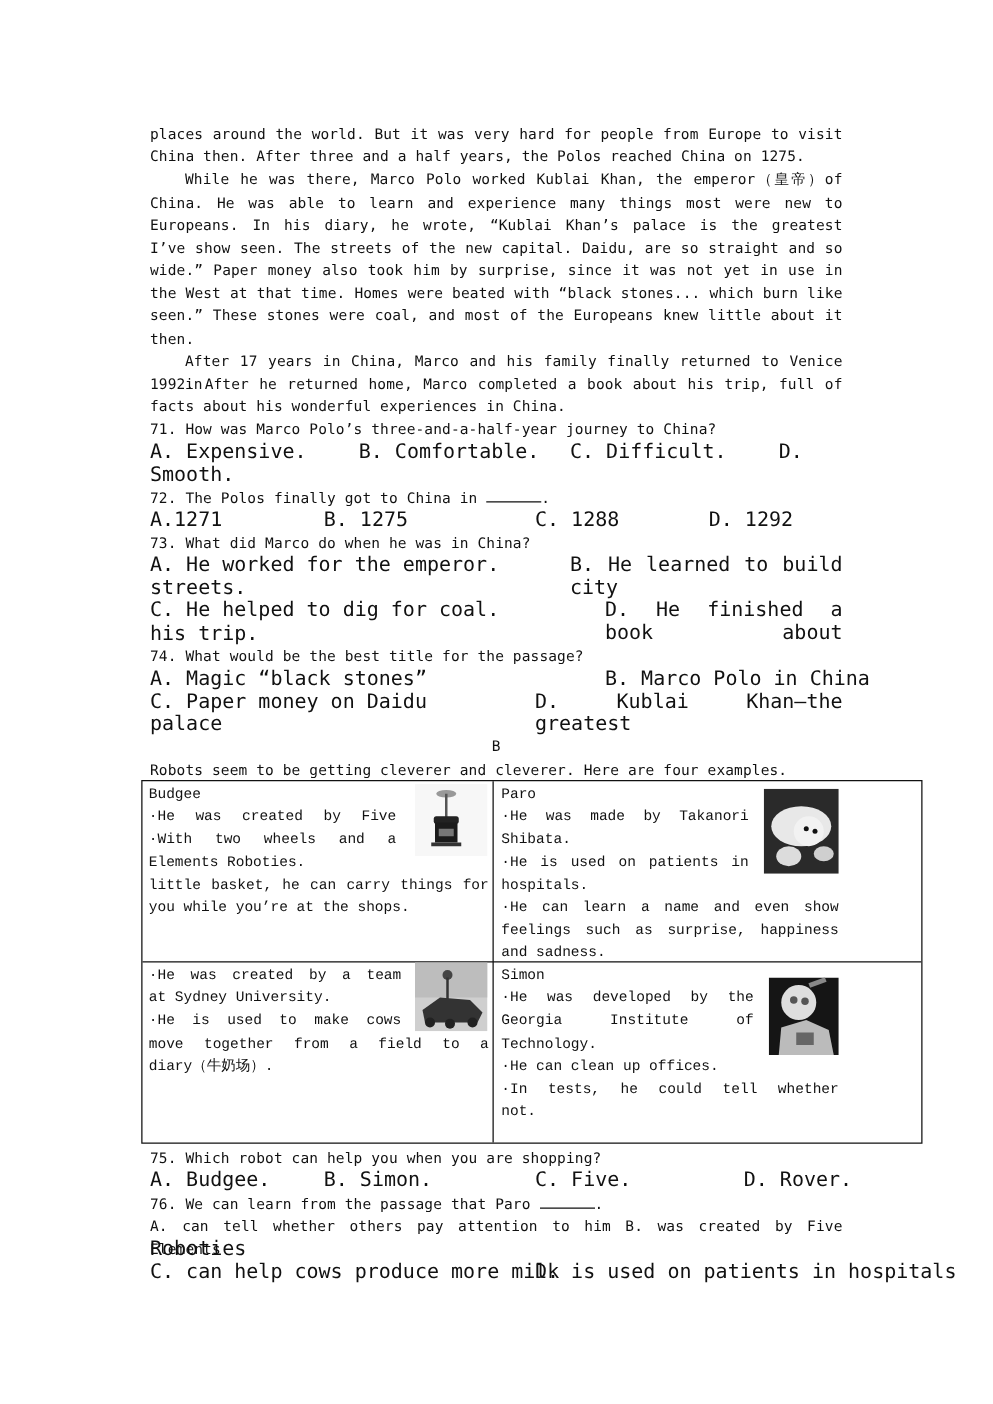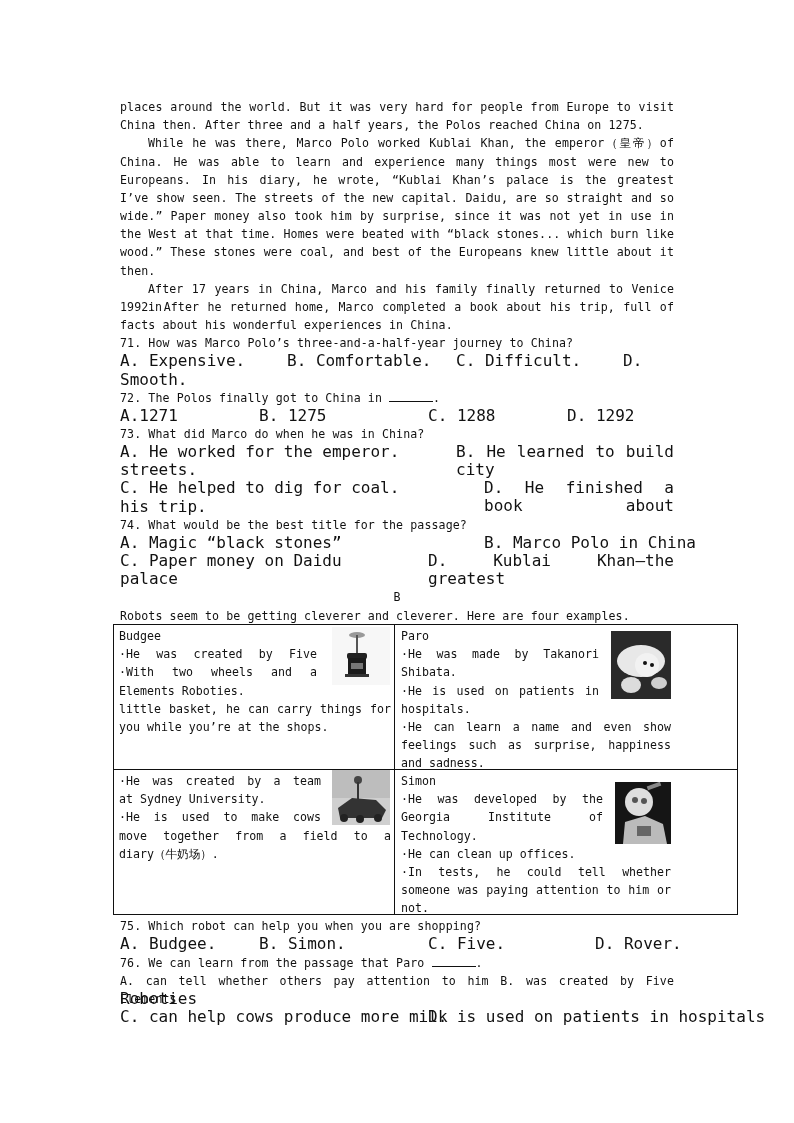--- a/index.html
+++ b/index.html
@@ -14,21 +14,21 @@
     font-size: 11.6px; line-height: 18px; height: 18px; white-space: pre;
     letter-spacing: 0.1px;
   }
   .just { text-align: justify; text-align-last: justify; white-space: normal; }
   .ind { padding-left: 28px; width: 526px; }
   .opt { position: absolute; font-size: 16px; line-height: 18px; white-space: pre; }
   .blank { display: inline-block; width: 44px; border-bottom: 1px solid #111; height: 12px; vertical-align: baseline; }
   .center { text-align: center; }
 
   
-  .tbl { position: absolute; left: 113px; top: 624px; width: 625px; height: 291px; border: 1.5px solid #111; box-sizing: border-box; }
+  .tbl { position: absolute; left: 113px; top: 624px; width: 625px; height: 291px; border: 1.5px solid #111; box-sizing: border-box; font-family: Liberation Mono, monospace; }
   .vdiv { position: absolute; left: 280px; top: 0; width: 0; height: 100%; border-left: 1.5px solid #111; }
   .hdiv { position: absolute; left: 0; top: 144px; width: 100%; height: 0; border-top: 1.5px solid #111; }
   .cell { position: absolute; font-size: 11.6px; line-height: 18.2px; }
   .cell .row { height: 18.2px; white-space: pre; }
   .cell .row.j { text-align: justify; text-align-last: justify; white-space: normal; }
   .pic { position: absolute; }
   .pic svg { display: block; width: 100%; height: 100%; }
 </style>
 </head>
 <body>
@@ -36,21 +36,21 @@
 <div class="page">
 
   <div class="ln just" style="top:98px">places around the world. But it was very hard for people from Europe to visit</div>
   <div class="ln" style="top:116px">China then. After three and a half years, the Polos reached China on 1275.</div>
   <div class="ln just ind" style="top:134px">While he was there, Marco Polo worked Kublai Khan, the emperor（皇帝）of</div>
   <div class="ln just" style="top:153px">China. He was able to learn and experience many things most were new to</div>
   <div class="ln just" style="top:171px">Europeans. In his diary, he wrote, “Kublai Khan’s palace is the greatest</div>
   <div class="ln just" style="top:189px">I’ve show seen. The streets of the new capital. Daidu, are so straight and so</div>
   <div class="ln just" style="top:207px">wide.” Paper money also took him by surprise, since it was not yet in use in</div>
   <div class="ln just" style="top:225px">the West at that time. Homes were beated with “black stones... which burn like</div>
-  <div class="ln just" style="top:243px">wood.” These stones were coal, and best of the Europeans knew little about it</div>
+  <div class="ln just" style="top:243px">seen.” These stones were coal, and most of the Europeans knew little about it</div>
   <div class="ln" style="top:262px">then.</div>
   <div class="ln just ind" style="top:280px">After 17 years in China, Marco and his family finally returned to Venice in</div>
   <div class="ln just" style="top:298px">1992. After he returned home, Marco completed a book about his trip, full of</div>
   <div class="ln" style="top:316px">facts about his wonderful experiences in China.</div>
 
   <div class="ln" style="top:334px">71. How was Marco Polo’s three-and-a-half-year journey to China?</div>
   <div class="opt" style="left:120px; top:352px">A. Expensive.</div>
   <div class="opt" style="left:287px; top:352px">B. Comfortable.</div>
   <div class="opt" style="left:456px; top:352px">C. Difficult.</div>
   <div class="opt" style="left:623px; top:352px">D.</div>
@@ -146,21 +146,20 @@
       </svg>
     </div>
 
     <div class="cell" style="left:287px; top:147px; width:270px">
       <div class="row">Simon</div>
       <div class="row j" style="width:202px">·He was developed by the</div>
       <div class="row j" style="width:202px">Georgia Institute of</div>
       <div class="row">Technology.</div>
       <div class="row">·He can clean up offices.</div>
       <div class="row j">·In tests, he could tell whether</div>
-      <div class="row j">someone was paying attention to him or</div>
       <div class="row">not.</div>
     </div>
     <div class="pic" style="left:501px; top:157px; width:56px; height:62px">
       <svg viewBox="0 0 56 62">
         <rect width="56" height="62" fill="#151515"></rect>
         <ellipse cx="24" cy="20" rx="14" ry="14" fill="#dedede"></ellipse>
         <circle cx="20" cy="18" r="3" fill="#555"></circle>
         <circle cx="29" cy="19" r="3" fill="#555"></circle>
         <rect x="32" y="2" width="14" height="4" fill="#888" transform="rotate(-20 39 4)"></rect>
         <path d="M10 40 L30 34 L48 42 L52 62 L8 62 Z" fill="#bbbbbb"></path>

